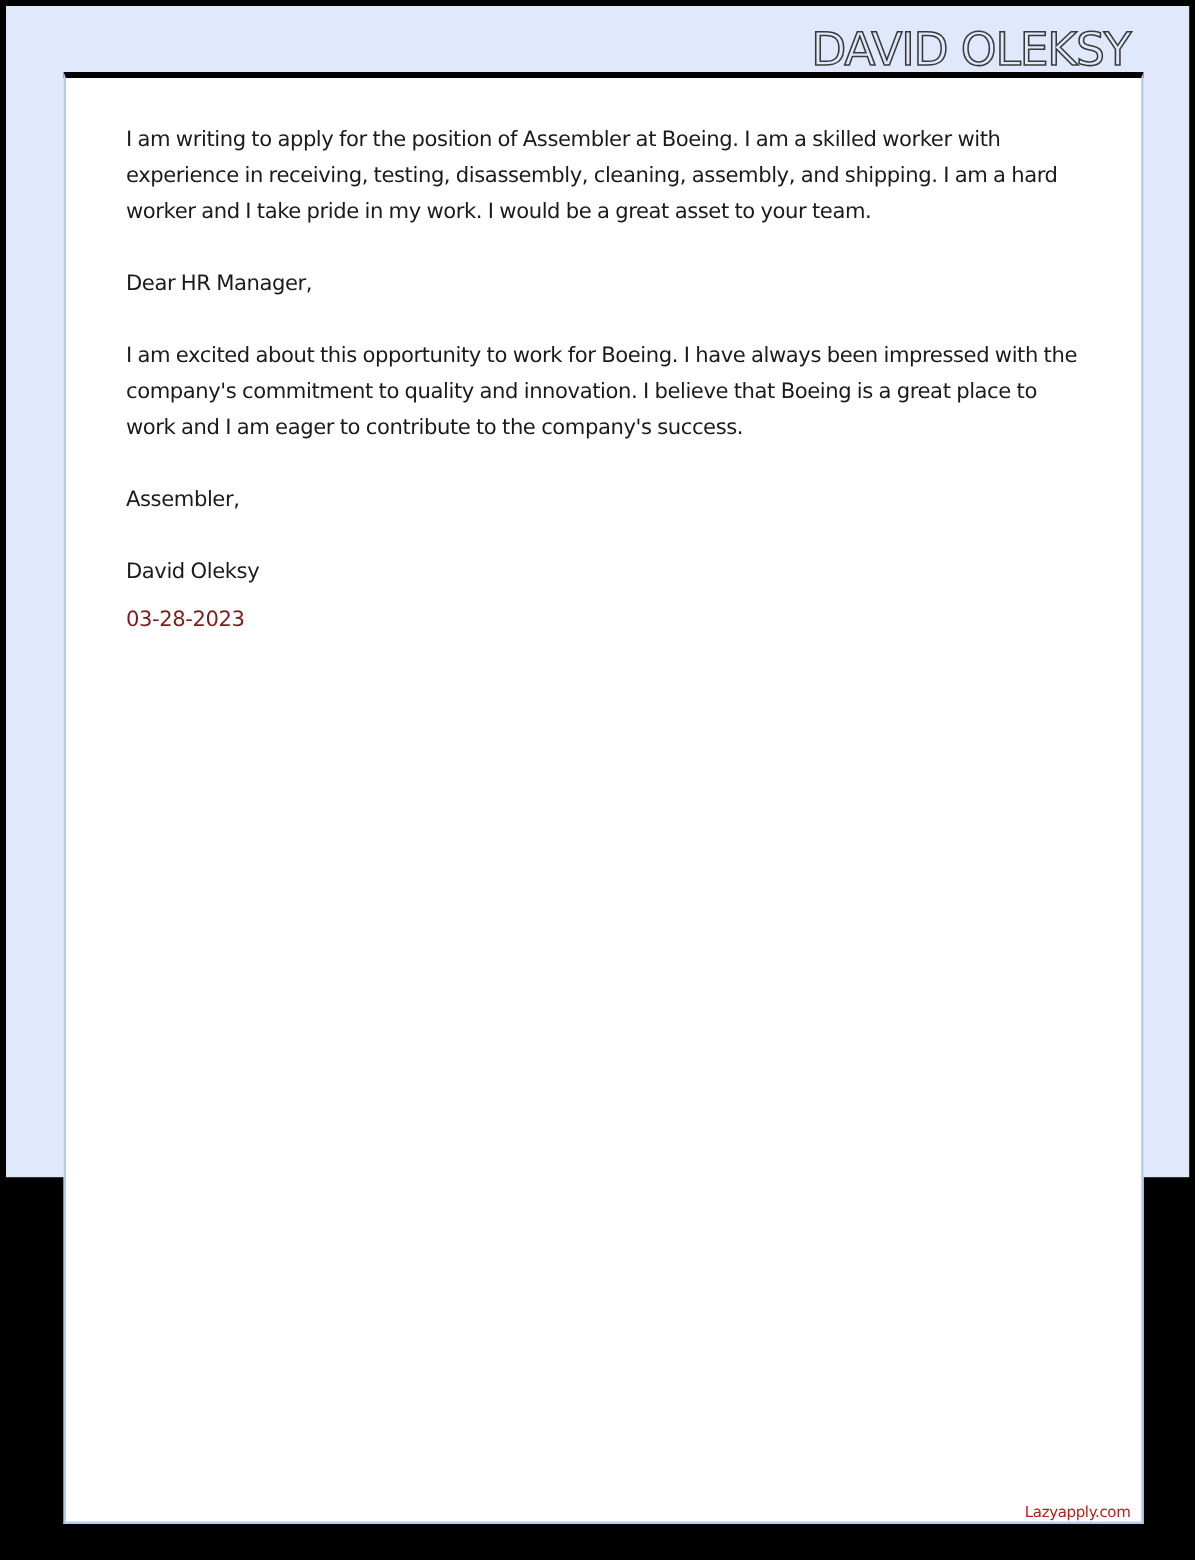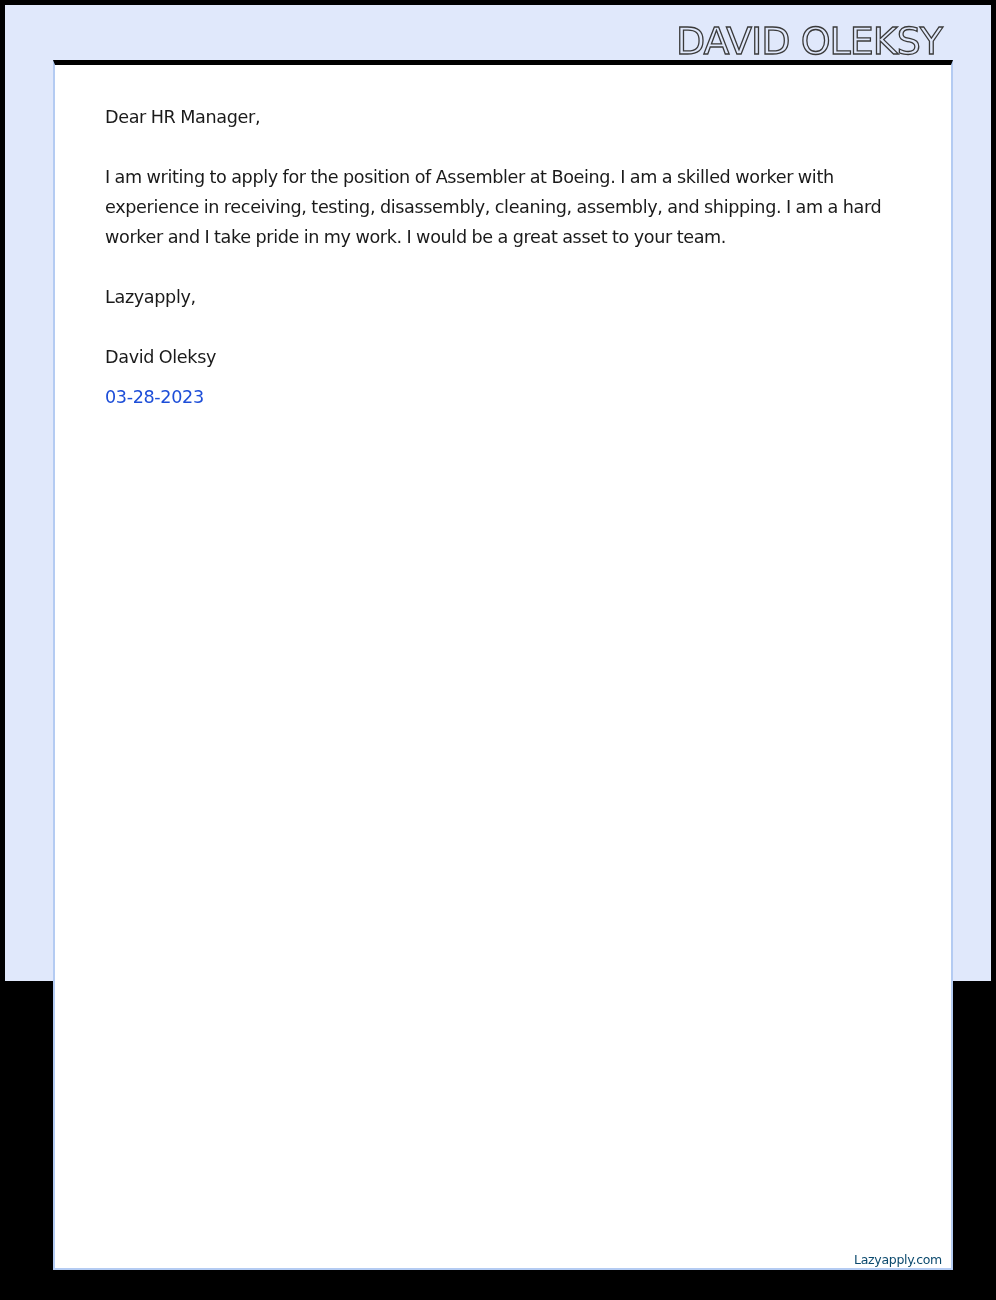--- a/index.html
+++ b/index.html
@@ -58,42 +58,43 @@
       letter-spacing: -0.35px;
       word-spacing: -0.5px;
     }
     .letter p {
       margin: 0 0 30px 0;
     }
     .letter p.tight {
       margin-bottom: 10px;
     }
     .date {
-      color: #1d4ed8;
+      color: #7f1d1d;
       margin: 0;
     }
     .footer-brand {
       position: absolute;
       right: 9px;
       bottom: 1px;
       font-family: "DejaVu Sans", sans-serif;
       font-size: 12.5px;
       letter-spacing: -0.3px;
-      color: #0c4a6e;
+      color: #b91c1c;
     }
   </style>
 </head>
 <body>
 
 <div class="frame">
   <div class="header-name">DAVID OLEKSY</div>
 
   <div class="page">
     <div class="letter">
+      <p>I am writing to apply for the position of Assembler at Boeing. I am a skilled worker with experience in receiving, testing, disassembly, cleaning, assembly, and shipping. I am a hard worker and I take pride in my work. I would be a great asset to your team.</p>
       <p>Dear HR Manager,</p>
-      <p>I am writing to apply for the position of Assembler at Boeing. I am a skilled worker with experience in receiving, testing, disassembly, cleaning, assembly, and shipping. I am a hard worker and I take pride in my work. I would be a great asset to your team.</p>
-      <p>Lazyapply,</p>
+      <p>I am excited about this opportunity to work for Boeing. I have always been impressed with the company's commitment to quality and innovation. I believe that Boeing is a great place to work and I am eager to contribute to the company's success.</p>
+      <p>Assembler,</p>
       <p class="tight">David Oleksy</p>
       <p class="date">03-28-2023</p>
     </div>
     <div class="footer-brand">Lazyapply.com</div>
   </div>
 </div>
 
 </body></html>

